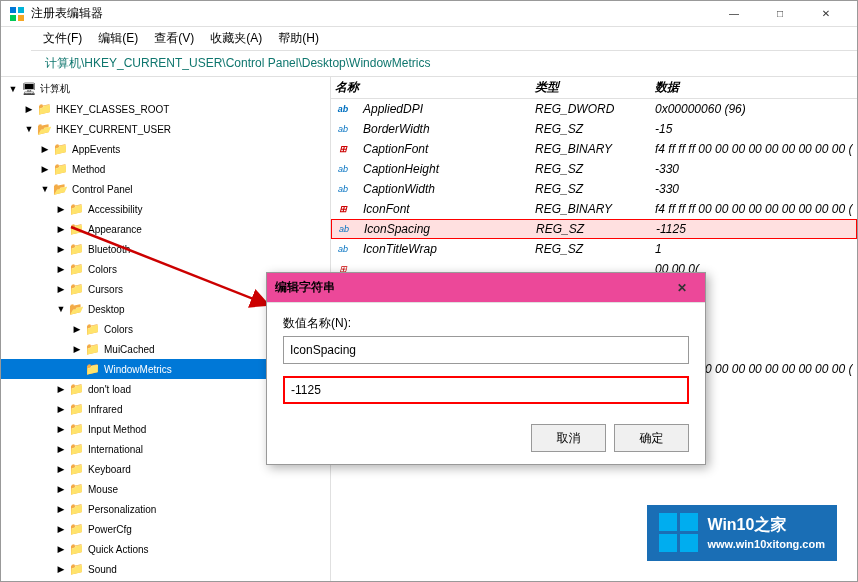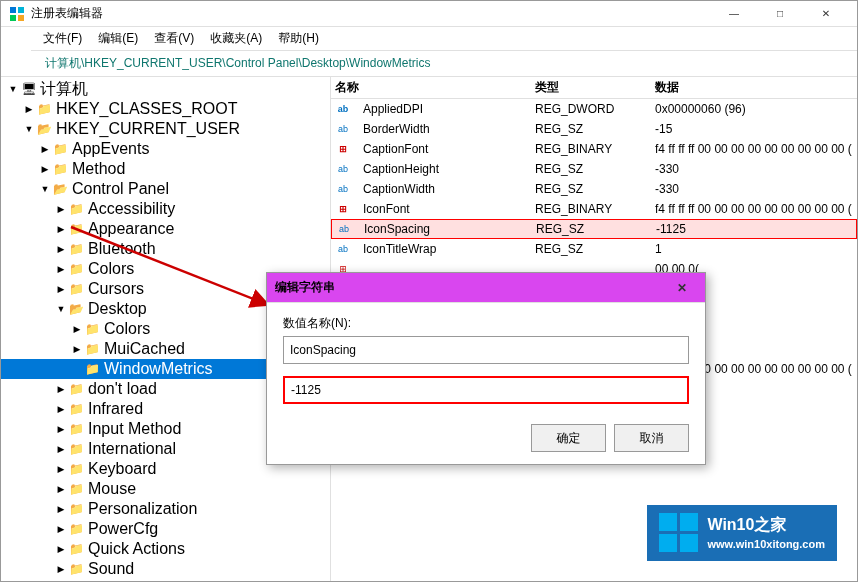--- a/index.html
+++ b/index.html
@@ -130,35 +130,36 @@
     }
     .folder-icon {
       width: 16px;
       height: 14px;
       display: flex;
       align-items: center;
       justify-content: center;
       margin-right: 3px;
       flex-shrink: 0;
     }
-    .tree-label { font-size: 16px; }
+    .tree-label { font-size: 10px; }
 
     
     .indent-0 { padding-left: 4px; }
     .indent-1 { padding-left: 20px; }
     .indent-2 { padding-left: 36px; }
     .indent-3 { padding-left: 52px; }
     .indent-4 { padding-left: 68px; }
 
     
     .right-panel {
       flex: 1;
       display: flex;
       flex-direction: column;
       overflow: hidden;
+      font-style: italic;
     }
 
     
     .table-header {
       display: flex;
       height: 22px;
       align-items: center;
       border-bottom: 1px solid #e0e0e0;
       background: #fff;
       padding: 0 4px;
@@ -206,21 +207,21 @@
       left: 265px;
       width: 440px;
       background: #fff;
       border: 1px solid #999;
       box-shadow: 3px 3px 10px rgba(0,0,0,0.3);
       pointer-events: all;
       z-index: 100;
     }
 
     .dialog-title-bar {
-      background: #d946ef;
+      background: #ec4899;
       height: 30px;
       display: flex;
       align-items: center;
       padding: 0 8px;
       border-bottom: 1px solid #e0e0e0;
       font-size: 12px;
       font-weight: bold;
     }
     .dialog-title-bar .dialog-title-text {
       flex: 1;
@@ -654,22 +655,22 @@
     <div class="dialog">
       <div class="dialog-title-bar">
         <span class="dialog-title-text">编辑字符串</span>
         <div class="dialog-close-btn">✕</div>
       </div>
       <div class="dialog-body">
         <div class="dialog-field-label">数值名称(N):</div>
         <input class="dialog-input" type="text" readonly="" value="IconSpacing" style="">
         <input class="dialog-input highlighted" type="text" value="-1125" style="">
         <div class="dialog-buttons">
+          <button class="dialog-btn">取消</button>
           <button class="dialog-btn">确定</button>
-          <button class="dialog-btn">取消</button>
         </div>
       </div>
     </div>
 
     <div class="watermark">
       <svg class="watermark-logo" viewBox="0 0 40 40" width="40" height="40">
         <rect x="0" y="0" width="18" height="18" fill="#00adef"></rect>
         <rect x="21" y="0" width="18" height="18" fill="#00adef"></rect>
         <rect x="0" y="21" width="18" height="18" fill="#00adef"></rect>
         <rect x="21" y="21" width="18" height="18" fill="#00adef"></rect>

